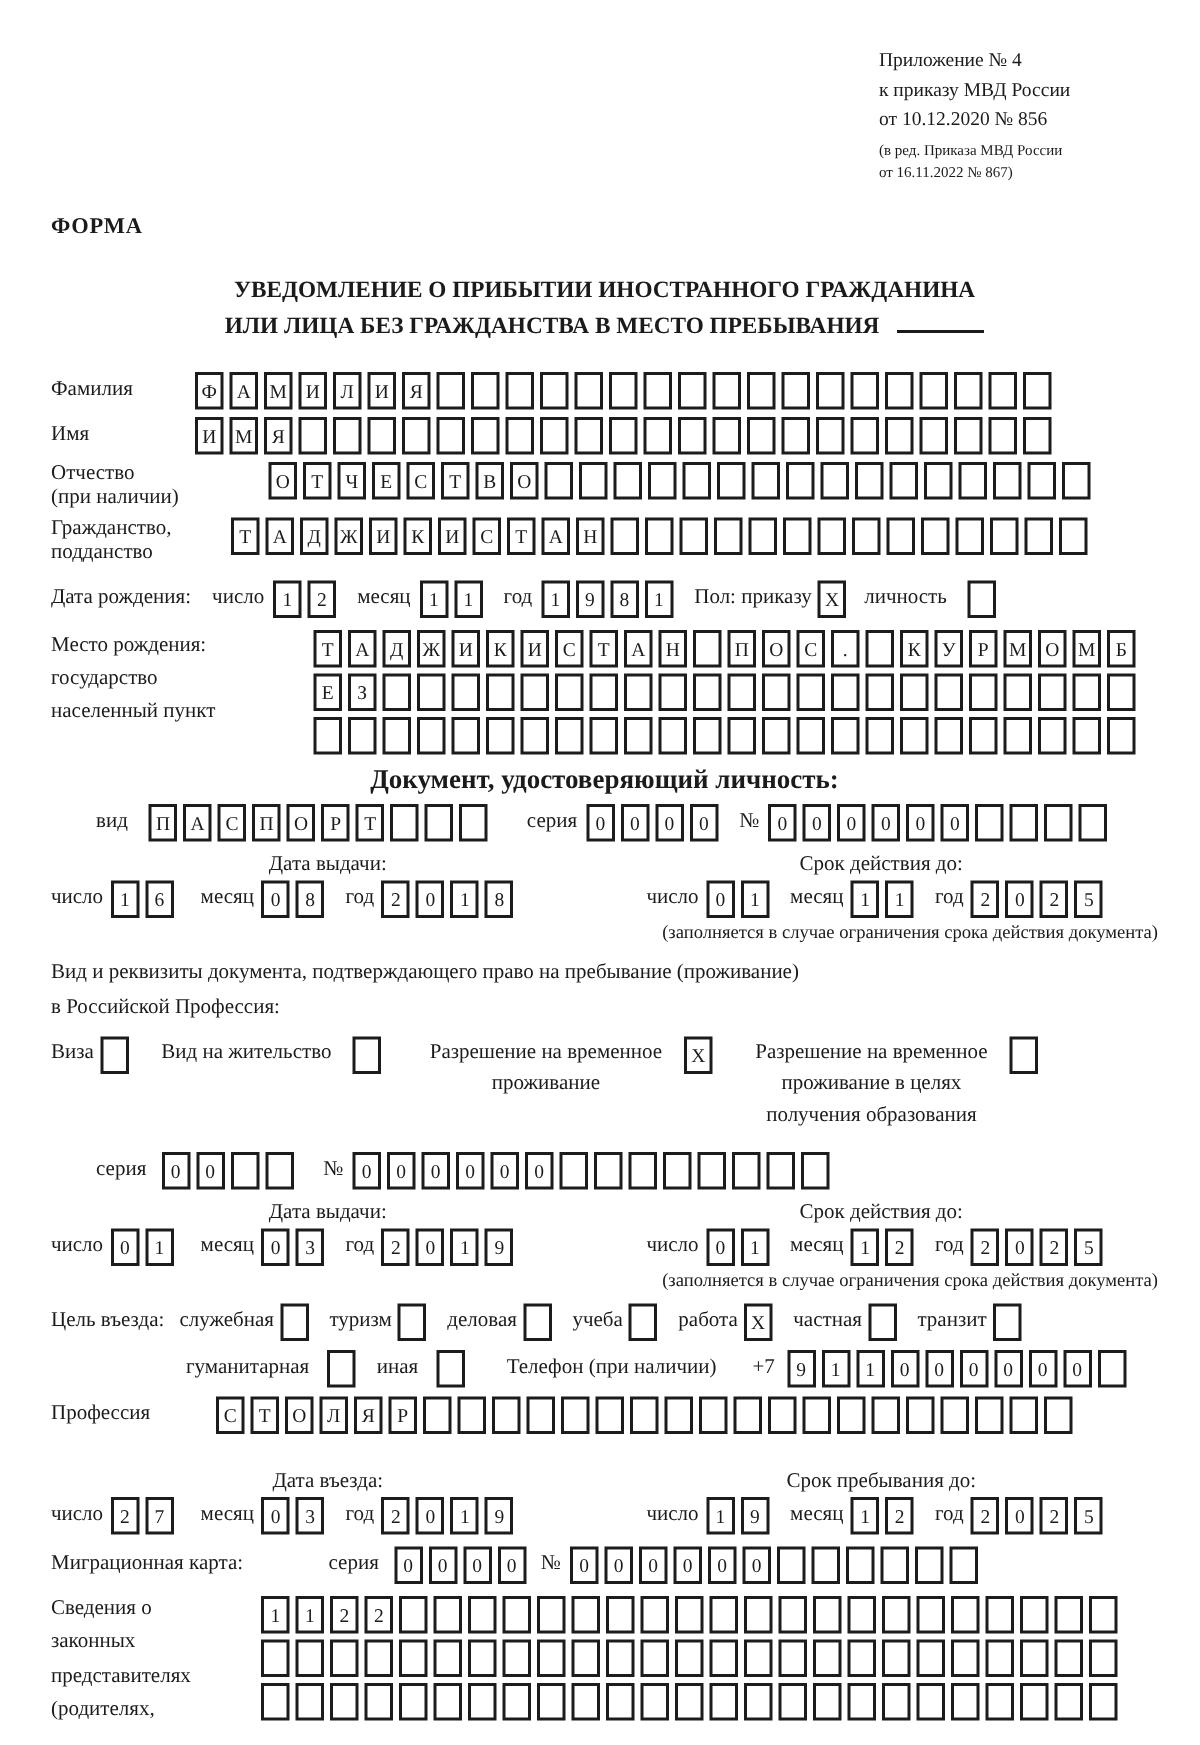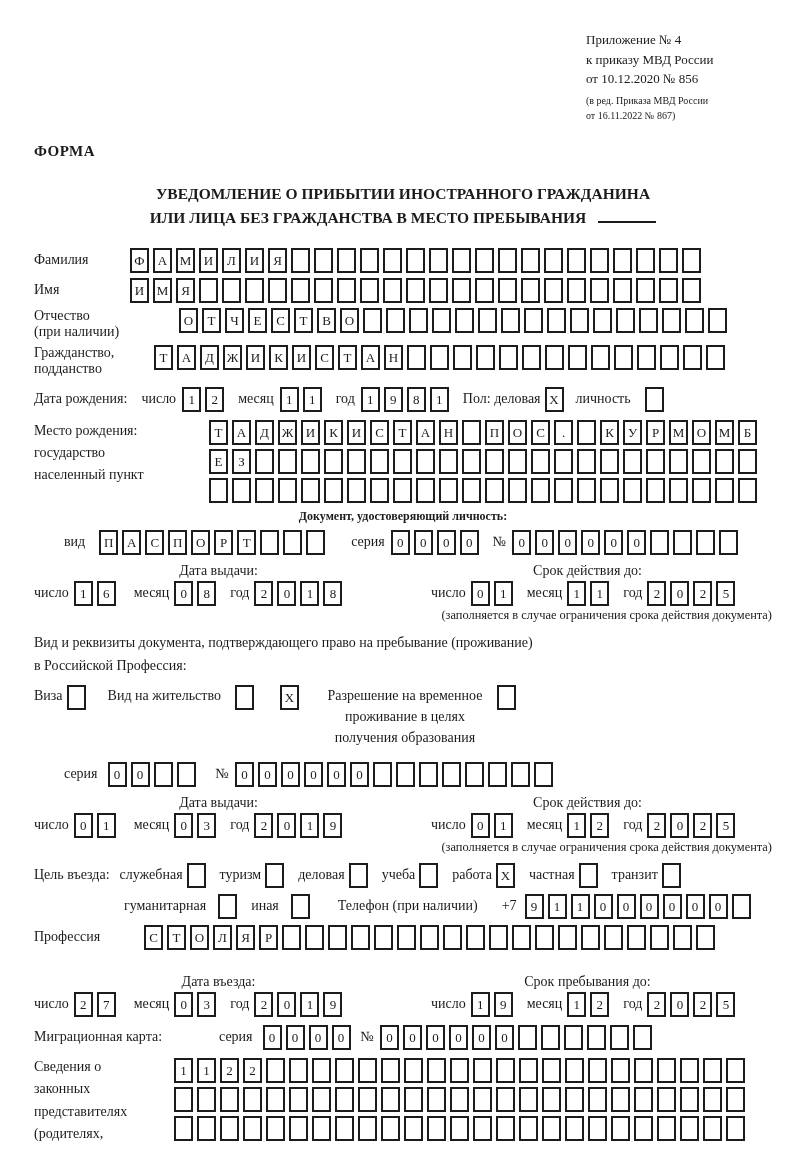--- a/index.html
+++ b/index.html
@@ -26,21 +26,21 @@
   .lbl.w175{width:175px;line-height:1.6;}
   .lbl .ln{display:block;}
   .cells{display:flex;flex-wrap:nowrap;}
   .cb,.box{
     box-sizing:border-box;width:19px;height:25px;border:2px solid #1c1c1c;
     margin-right:4px;text-align:center;font-size:13px;line-height:21px;flex-shrink:0;
     font-family:"Liberation Serif",serif;
   }
   .box{display:inline-block;vertical-align:middle;margin:0 4px;}
   .stack{display:flex;flex-direction:column;gap:4px;}
-  .cheading{text-align:center;font-weight:bold;font-size:12px;margin:6px 0 6px 0;}
+  .cheading{text-align:center;font-weight:bold;font-size:18px;margin:6px 0 6px 0;}
   .mr6{margin-right:6px;} .mr10{margin-right:10px;} .mr14{margin-right:14px;}
   .ml8{margin-left:8px;} .ml14{margin-left:14px;}
   .dgroup{display:flex;align-items:center;}
   .dgroup .dl{margin:0 5px 0 0;}
   .halves{display:flex;align-items:flex-end;}
   .half{width:50%;box-sizing:border-box;}
   .half.ctr{text-align:center;font-size:14px;margin-bottom:2px;}
   .note{font-size:12.4px;text-align:right;margin:2px 0 8px 0;}
   .para{font-size:14px;line-height:1.65;}
   .optrow{display:flex;align-items:flex-start;margin:8px 0 14px 0;font-size:14px;}
@@ -219,21 +219,21 @@
           <span class="cb">1</span>
           <span class="cb">1</span>
         </div>
       <span class="dl mr6">год</span>
       <div class="cells mr10">
           <span class="cb">1</span>
           <span class="cb">9</span>
           <span class="cb">8</span>
           <span class="cb">1</span>
         </div>
-      <span>Пол: деловая</span>
+      <span>Пол: приказу</span>
       <span class="box">X</span>
       <span class="ml8">личность</span>
       <span class="box ml14"></span>
     </div>
 
     <div class="row tall" style="margin-top:8px;">
       <div class="lbl w175">
         <span class="ln">Место рождения:</span>
         <span class="ln">государство</span>
         <span class="ln">населенный пункт</span>
@@ -409,20 +409,21 @@
     <div class="optrow">
       <div class="opt">
         <span class="olbl">Виза</span>
         <span class="box"></span>
       </div>
       <div class="opt" style="margin-left:18px;">
         <span class="olbl">Вид на жительство</span>
         <span class="box" style="margin-left:14px;"></span>
       </div>
       <div class="opt" style="margin-left:18px;">
+        <span class="olbl ctrlbl w176">Разрешение на временное проживание</span>
         <span class="box">X</span>
       </div>
       <div class="opt" style="margin-left:14px;">
         <span class="olbl ctrlbl w176">Разрешение на временное проживание в целях получения образования</span>
         <span class="box"></span>
       </div>
     </div>
 
     <div class="row indent30">
       <span class="dl mr10">серия</span>

